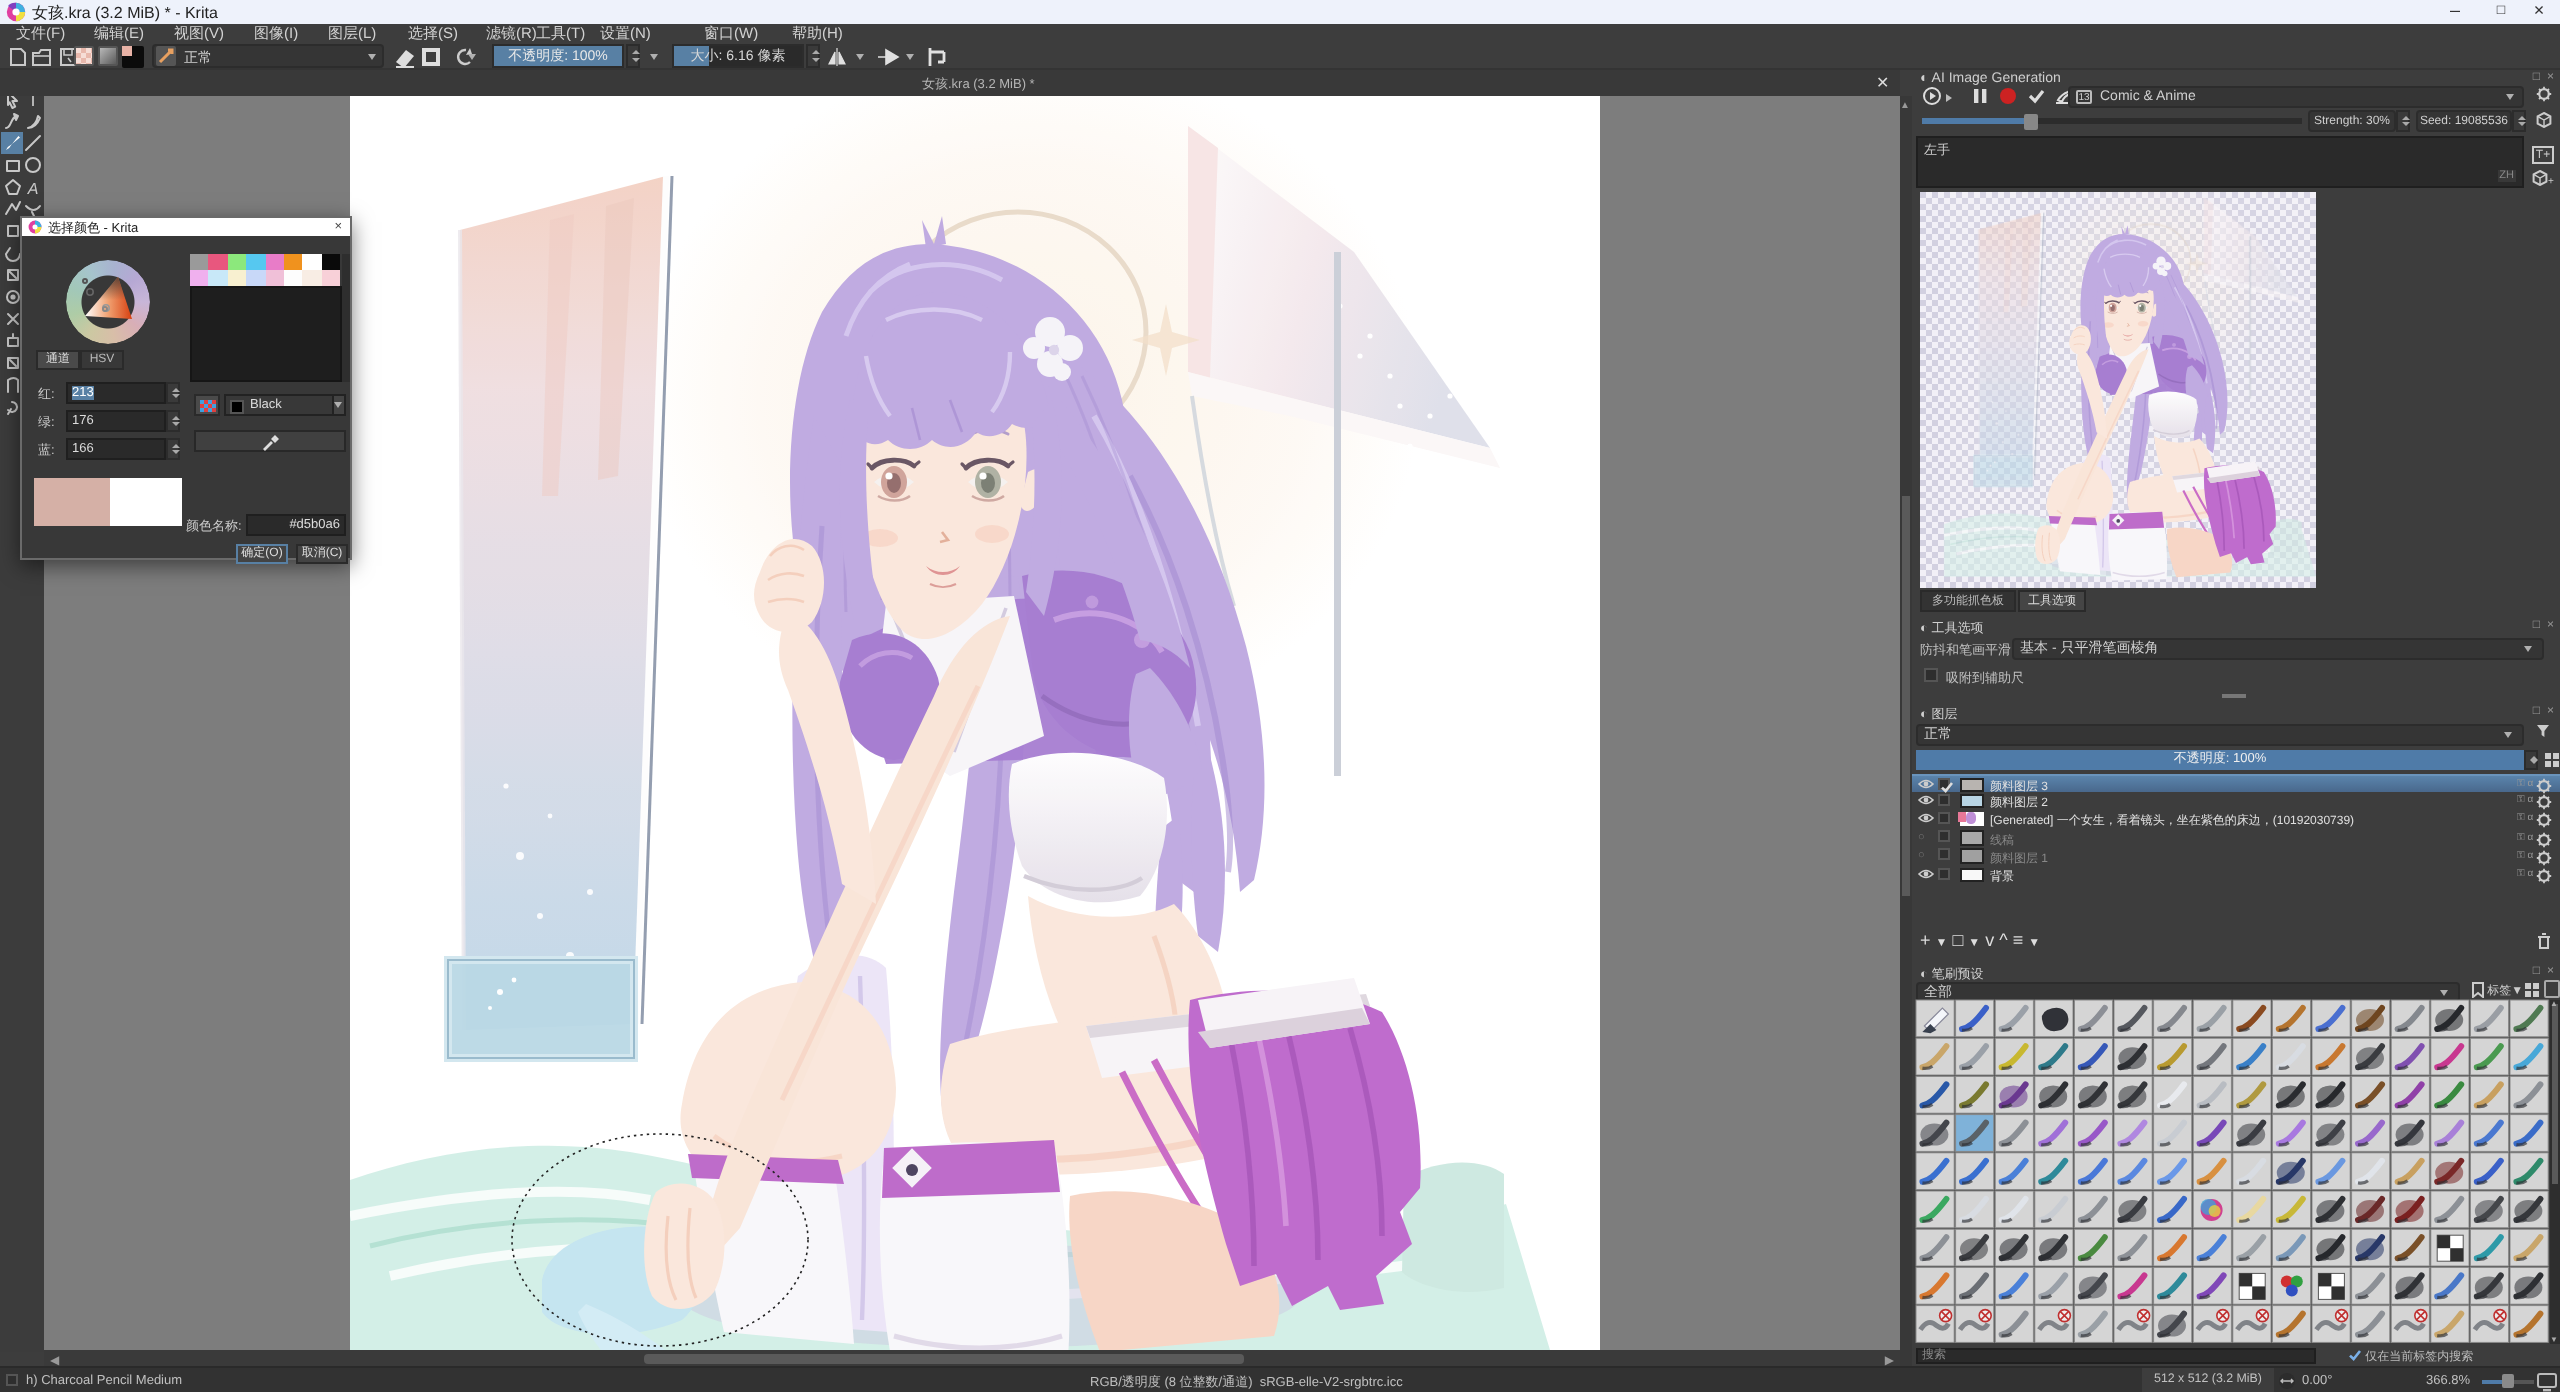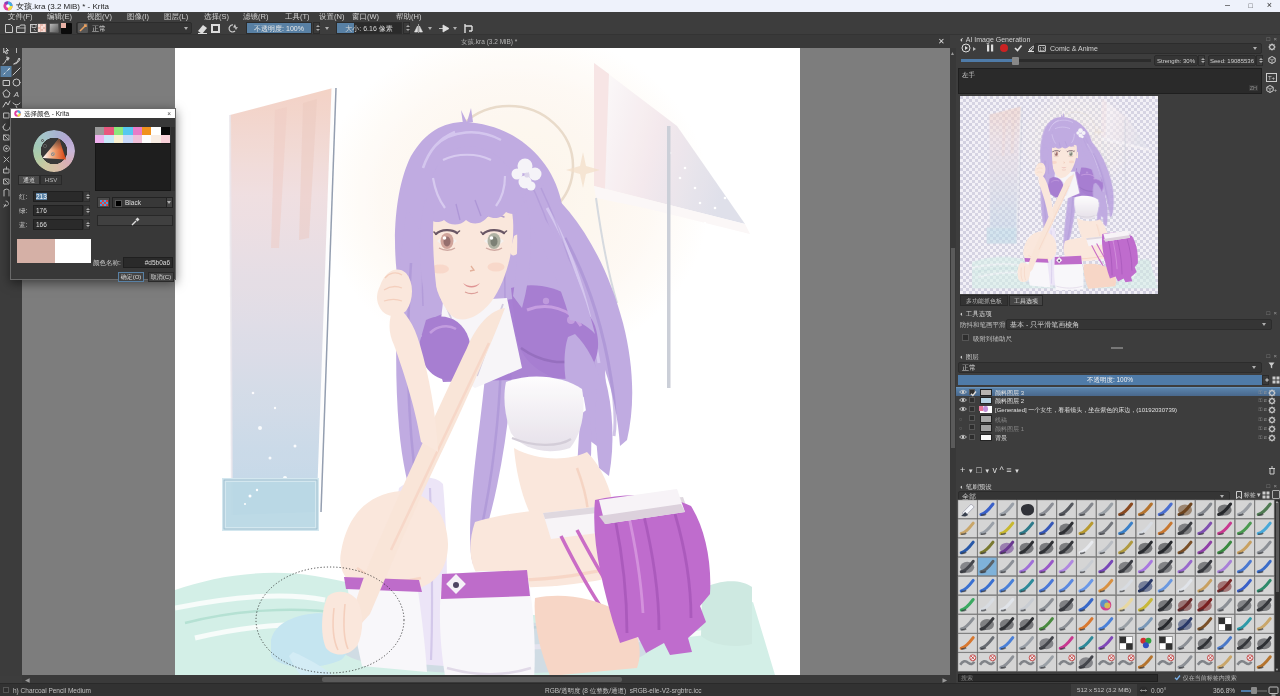--- a/index.html
+++ b/index.html
@@ -47,22 +47,22 @@
       <span class="winbtn" style="right:2px">×</span>
     </div>
     <div class="abs" id="menubar">
       <span style="left:8px">文件(F)</span>
       <span style="left:47px">编辑(E)</span>
       <span style="left:87px">视图(V)</span>
       <span style="left:127px">图像(I)</span>
       <span style="left:164px">图层(L)</span>
       <span style="left:204px">选择(S)</span>
       <span style="left:243px">滤镜(R)</span>
-      <span style="left:285px">工具(T)</span>
-      <span style="left:319px">设置(N)</span>
+      <span style="left:268px">工具(T)</span>
+      <span style="left:300px">设置(N)</span>
       <span style="left:352px">窗口(W)</span>
       <span style="left:396px">帮助(H)</span>
     </div>
     <div class="abs" id="toolbar">
       <svg class="abs" style="left:4px;top:2px" width="105" height="11" viewBox="0 0 105 11" fill="none" stroke="#c9c9c9" stroke-width="1">
         <path d="M1.5 1.5 h5 l2 2 v6 h-7 z"></path>
         <path d="M12.5 3.5 h3 l1 -1.5 h4.5 v7.5 h-8.5 z"></path>
         <path d="M12.5 5 h9" stroke-width=".8"></path>
         <rect x="26.5" y="1.5" width="8" height="8"></rect>
         <path d="M28 1.5 v3 h4 v-3 M30 6 l1.5 2" stroke-width=".8"></path>

